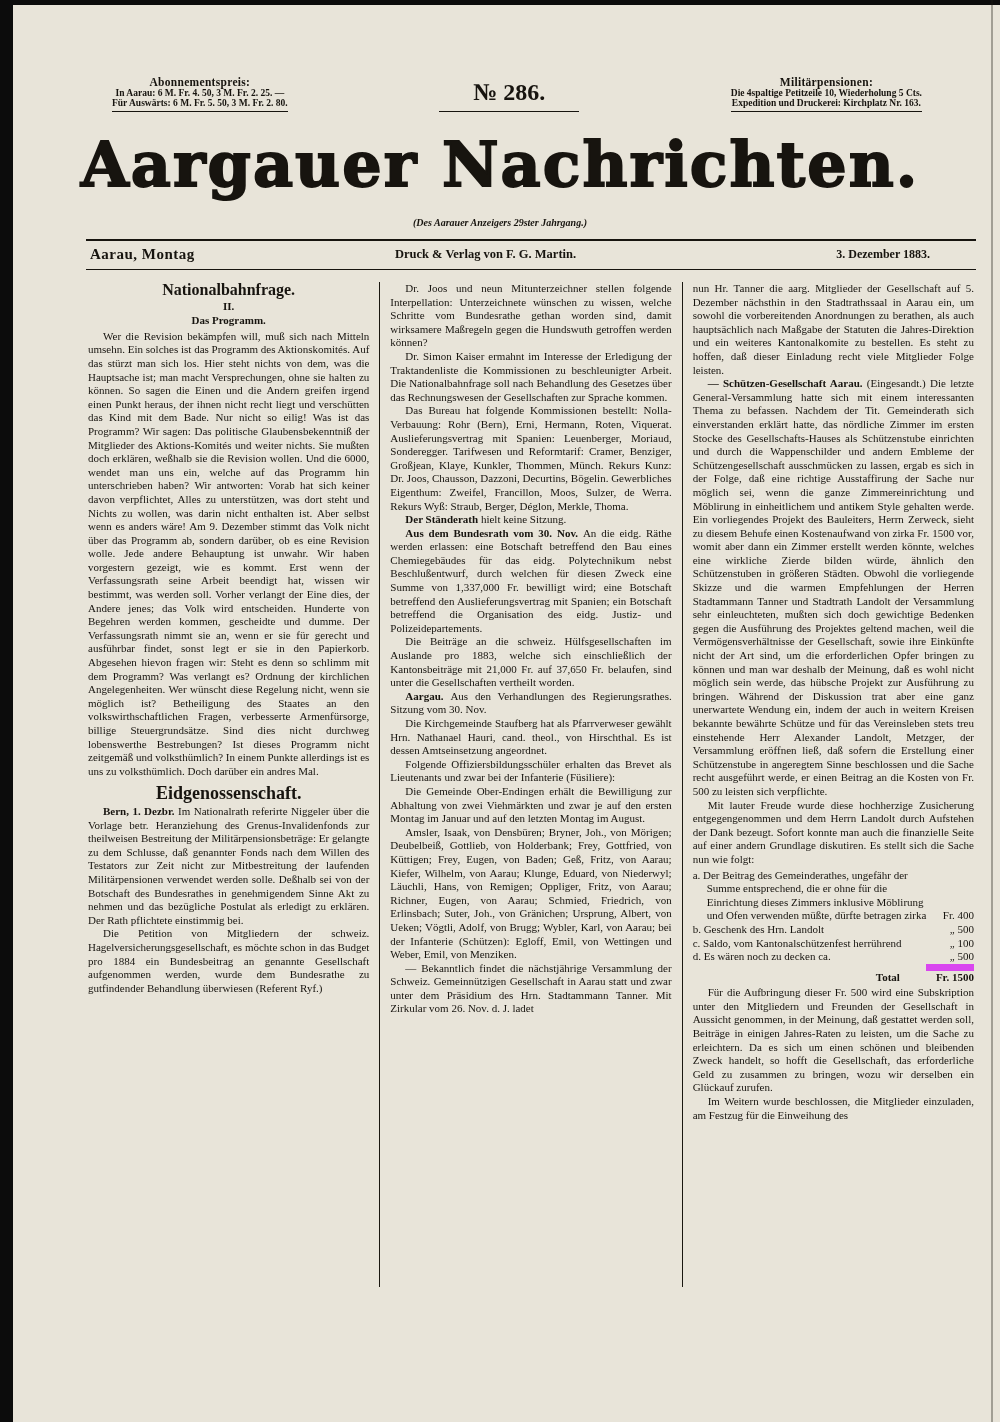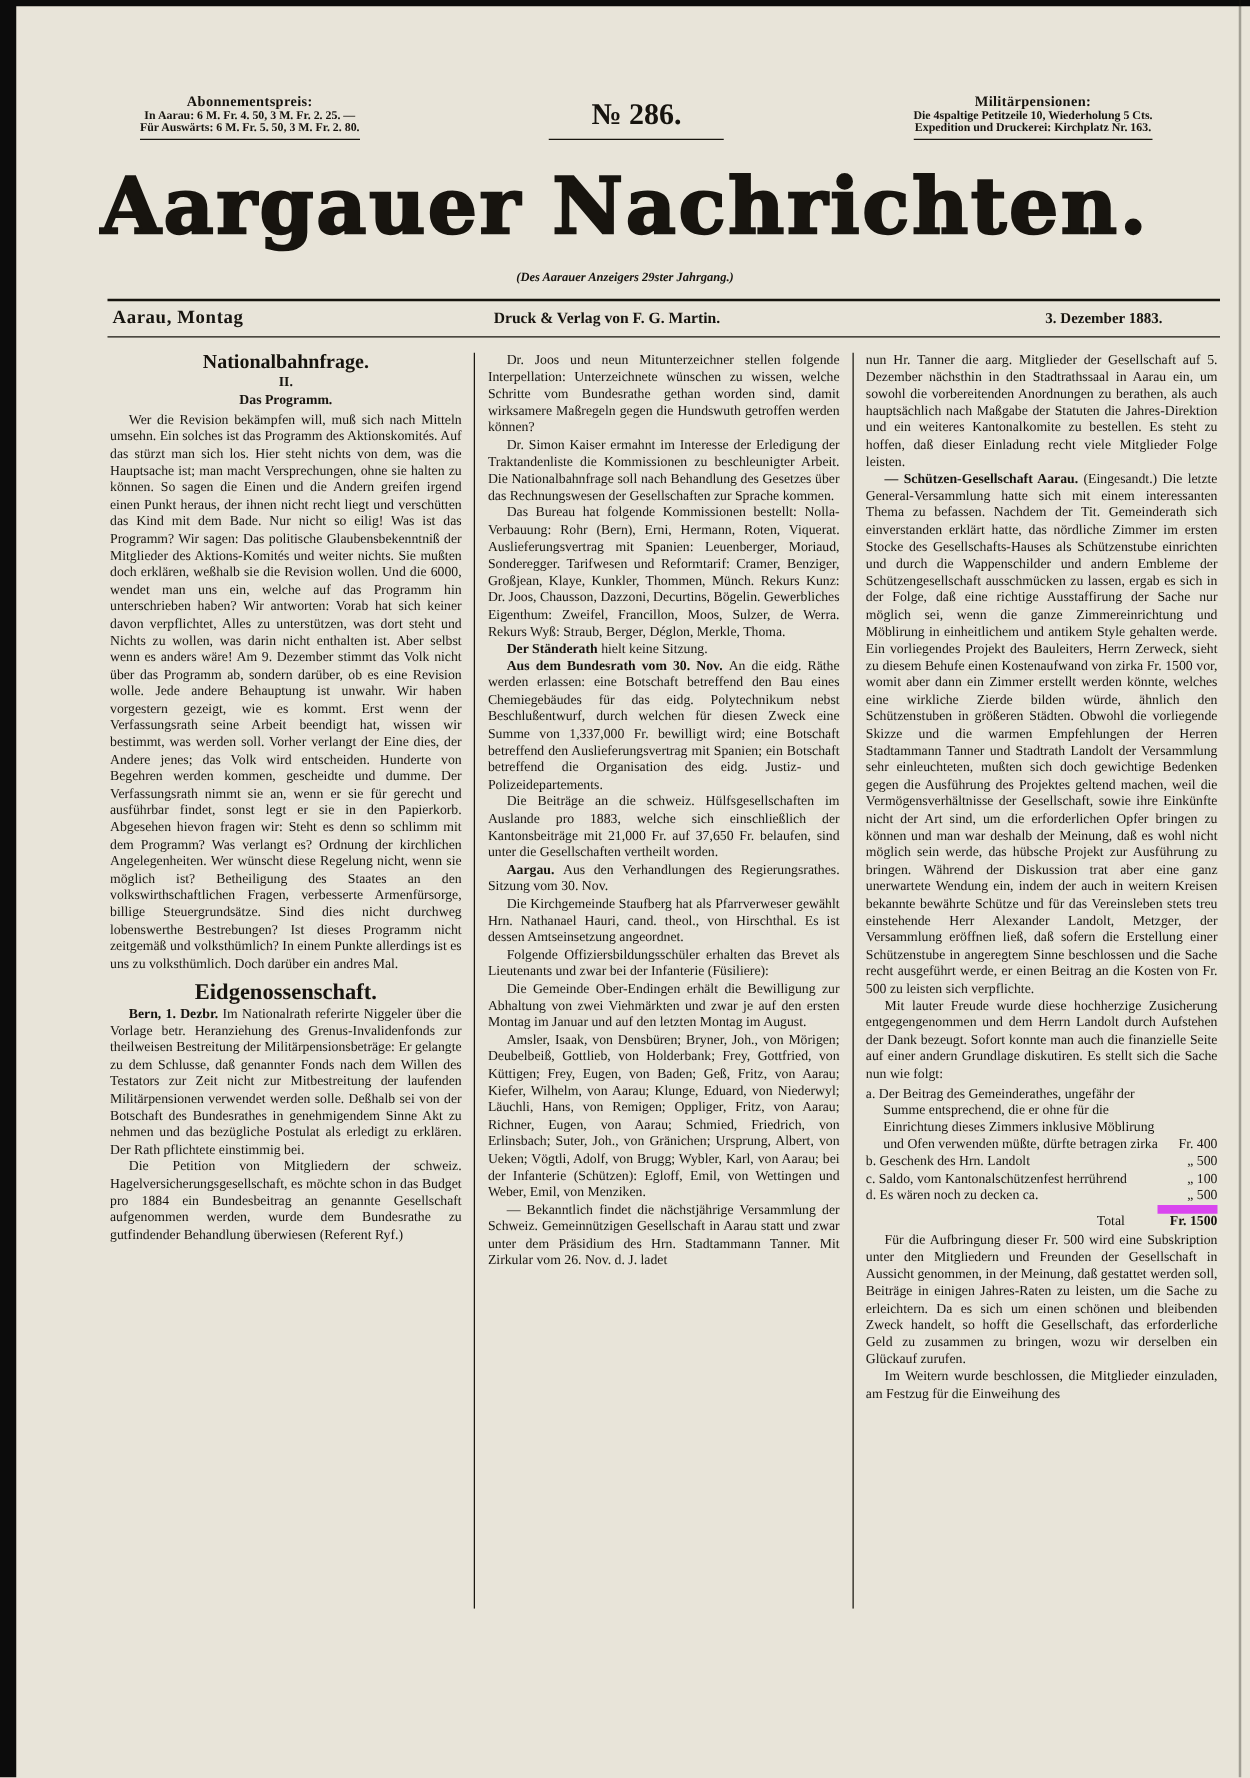--- a/index.html
+++ b/index.html
@@ -56,21 +56,21 @@
   .lead { font-weight:bold; }
   .article-heading { text-align:center; font-weight:bold; font-size:16px; margin:1px 0 3px; text-indent:0; }
   .section-heading { text-align:center; font-weight:bold; font-size:18px; margin:9px 0 4px; text-indent:0; }
   .center-line { text-align:center; font-weight:bold; margin:1px 0; text-indent:0; }
   .center-bold { text-align:center; font-weight:bold; font-size:11px; margin:1px 0 2px; text-indent:0; }
 
   .money-list { margin:2px 0; }
   .money-row { display:flex; align-items:flex-end; }
   .money-text { flex:1; padding-left:14px; text-indent:-14px; }
   .money-amount { white-space:nowrap; padding-left:10px; }
-  .money-total .money-text { text-align:right; font-weight:normal; padding-right:26px; text-indent:0; }
+  .money-total .money-text { text-align:right; font-weight:bold; padding-right:26px; text-indent:0; }
   .money-total .money-amount { border-top:7px solid #d946ef; font-weight:bold; }
 </style>
 </head>
 <body>
 
 <div class="scan-edge-left"></div>
 <div class="scan-edge-top"></div>
 <div class="scan-edge-right"></div>
 
 <div>

